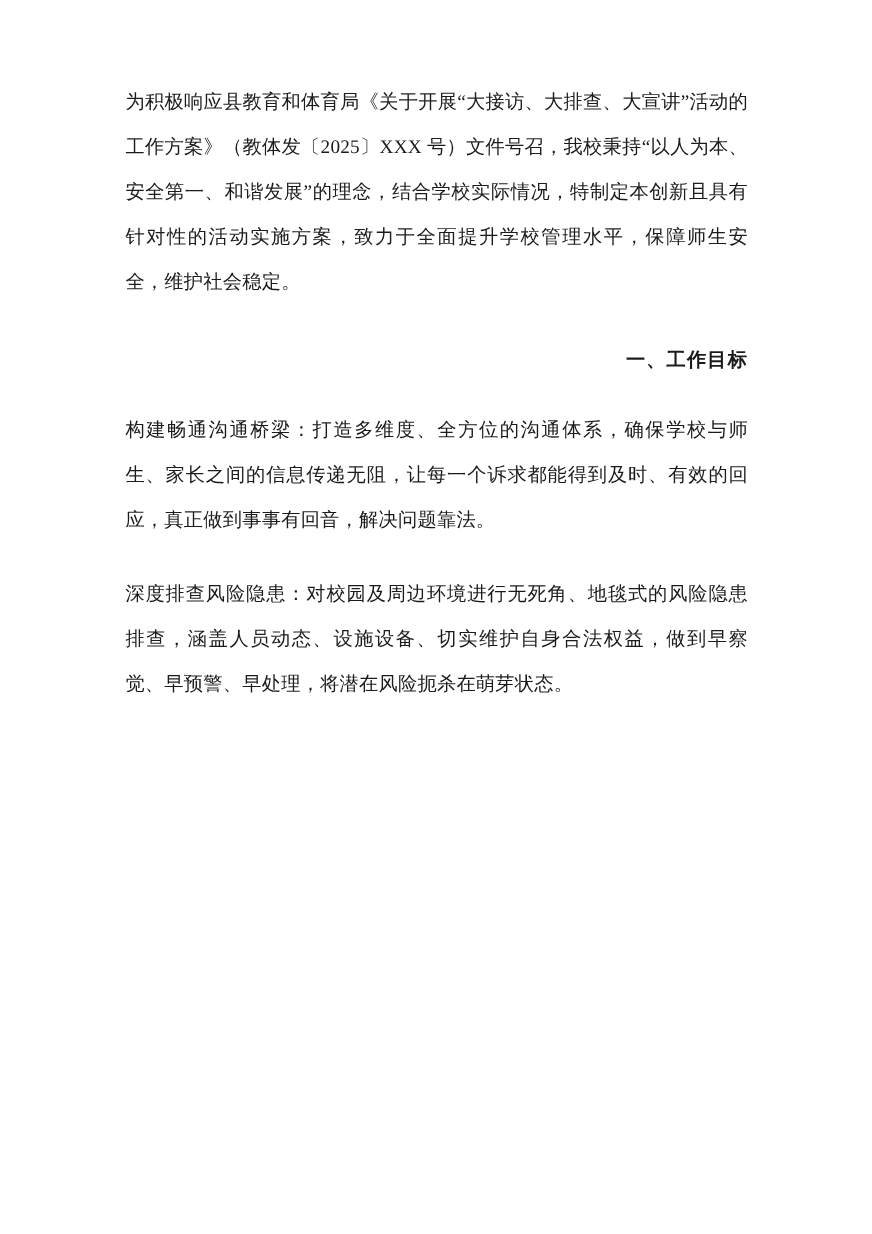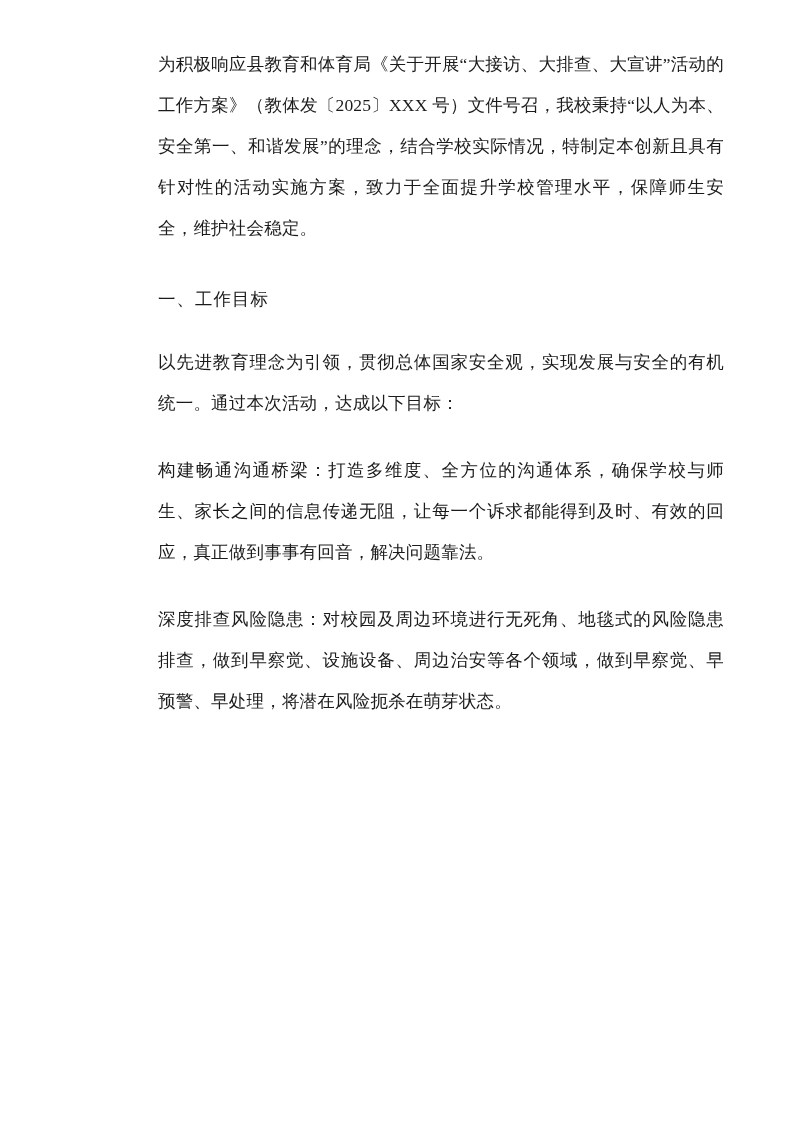--- a/index.html
+++ b/index.html
@@ -11,60 +11,59 @@
     height: 1122px;
     background: #ffffff;
     font-family: "Liberation Serif", "DejaVu Serif", serif;
     color: #1a1a1a;
     overflow: hidden;
   }
   .page {
     width: 671px;
     height: 1122px;
     box-sizing: border-box;
-    padding: 44px 114px 60px 114px;
+    padding: 72px 114px 60px 114px;
     position: relative;
-    margin-left: 44px;
   }
   .doc-body {
     width: 566px;
   }
   p.para {
     margin: 0 0 26px 0;
     font-size: 17.5px;
     line-height: 41px;
     text-align: justify;
     text-justify: inter-ideograph;
     letter-spacing: 0.2px;
     color: #1b1b1b;
   }
   h2.heading {
     margin: 30px 0 22px 0;
     font-size: 17.5px;
     line-height: 41px;
-    font-weight: normal;
+    font-weight: bold;
     color: #1b1b1b;
     letter-spacing: 1px;
+    text-align: right;
   }
   .spacer-bottom {
     height: 160px;
   }
 </style>
 </head>
 <body>
 
 <div class="page">
   <div class="doc-body">
 
     <p class="para">为积极响应县教育和体育局《关于开展“大接访、大排查、大宣讲”活动的工作方案》（教体发〔2025〕XXX 号）文件号召，我校秉持“以人为本、安全第一、和谐发展”的理念，结合学校实际情况，特制定本创新且具有针对性的活动实施方案，致力于全面提升学校管理水平，保障师生安全，维护社会稳定。</p>
 
     <h2 class="heading">一、工作目标</h2>
 
-    <p class="para">以先进教育理念为引领，贯彻总体国家安全观，实现发展与安全的有机统一。通过本次活动，达成以下目标：</p>
 
     <p class="para">构建畅通沟通桥梁：打造多维度、全方位的沟通体系，确保学校与师生、家长之间的信息传递无阻，让每一个诉求都能得到及时、有效的回应，真正做到事事有回音，解决问题靠法。</p>
 
-    <p class="para">深度排查风险隐患：对校园及周边环境进行无死角、地毯式的风险隐患排查，做到早察觉、设施设备、周边治安等各个领域，做到早察觉、早预警、早处理，将潜在风险扼杀在萌芽状态。</p>
+    <p class="para">深度排查风险隐患：对校园及周边环境进行无死角、地毯式的风险隐患排查，涵盖人员动态、设施设备、切实维护自身合法权益，做到早察觉、早预警、早处理，将潜在风险扼杀在萌芽状态。</p>
 
 
     <div class="spacer-bottom"></div>
   </div>
 </div>
 
 </body></html>

